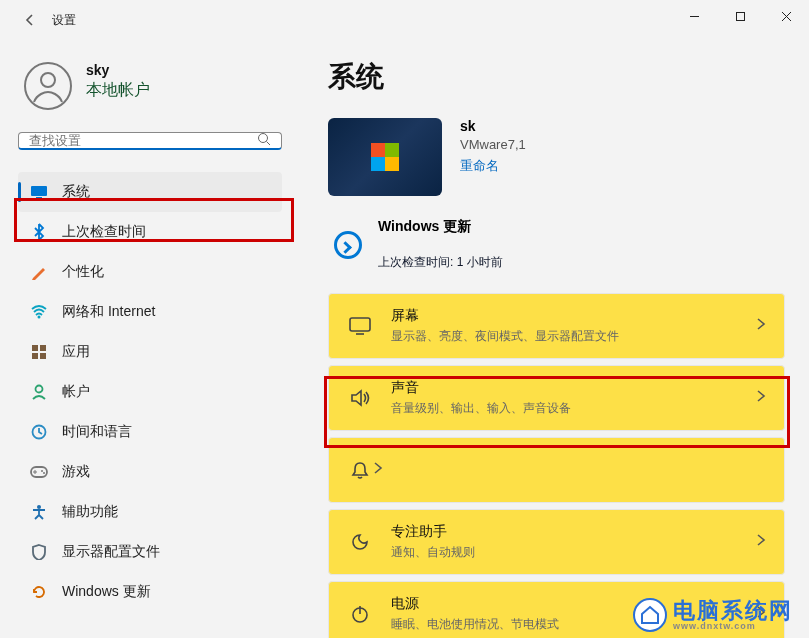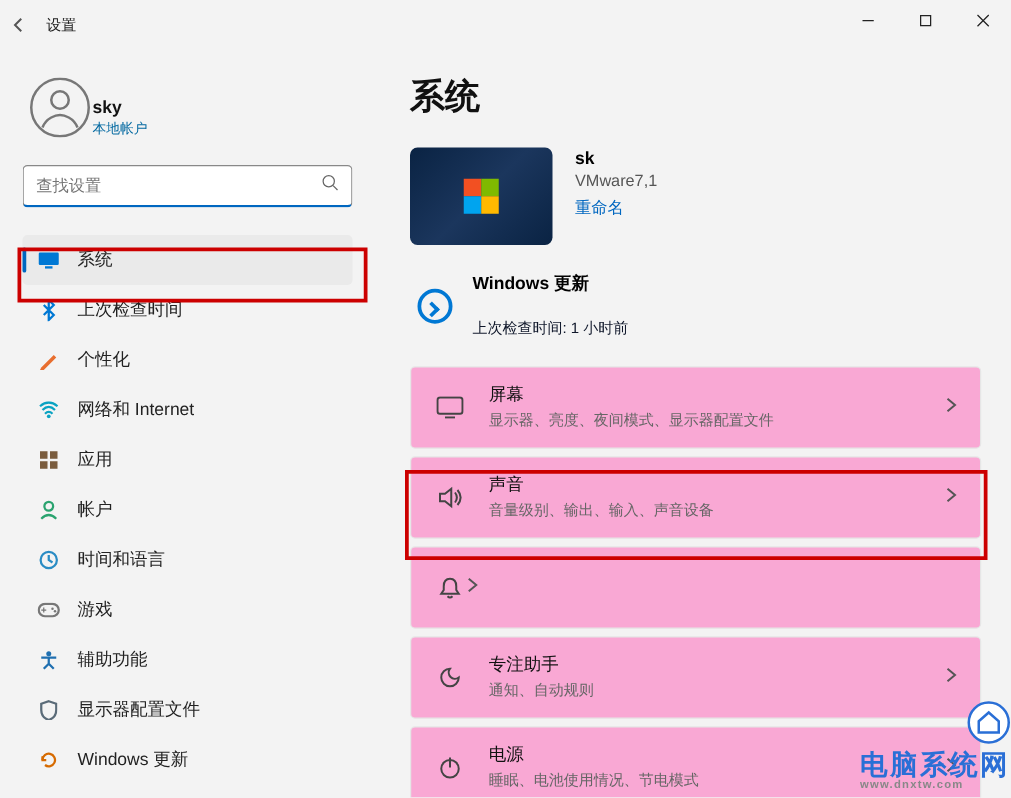--- a/index.html
+++ b/index.html
@@ -1,37 +1,37 @@
 <!DOCTYPE html>
 <html><head>
 <meta charset="utf-8">
 <style>
 * { margin:0; padding:0; box-sizing:border-box; font-family:"Segoe UI","Microsoft YaHei",sans-serif; }
 body { background:#f3f3f3; width:809px; height:638px; overflow:hidden; position:relative; }
 
 
-.titlebar { height:40px; display:flex; align-items:center; padding-left:3px; background:#f3f3f3; }
+.titlebar { height:40px; display:flex; align-items:center; padding-left:18px; background:#f3f3f3; }
 .titlebar .back { width:24px; color:#555; display:flex; justify-content:center; align-items:center; }
 .titlebar .title { margin-left:10px; font-size:12px; color:#222; }
 .win-ctl { position:absolute; right:0; top:0; height:40px; display:flex; }
 .win-btn { width:46px; height:32px; display:flex; justify-content:center; align-items:center; color:#333; }
 
 
 .layout { display:flex; height:calc(100% - 40px); }
 .sidebar { width:300px; padding:10px 18px 0 18px; }
 .content { flex:1; padding:10px 24px 0 28px; overflow:hidden; }
 
 
-.user { display:flex; align-items:flex-end; gap:2px; padding:12px 6px 22px 6px; }
+.user { display:flex; align-items:flex-start; gap:14px; padding:12px 6px 22px 6px; }
 .avatar-svg { width:48px; height:48px; }
 .user-name { font-size:14px; font-weight:600; color:#111; }
-.user-sub { font-size:11px; color:#0369a1; margin-top:2px; }
-
-
-.search { display:flex; align-items:center; height:34px; background:#fff; border:1px solid #888; border-bottom:2px solid #0067c0; border-radius:4px; padding:0 10px; }
+.user-sub { font-size:16px; color:#14532d; margin-top:2px; }
+
+
+.search { display:flex; align-items:center; height:18px; background:#fff; border:1px solid #888; border-bottom:2px solid #0067c0; border-radius:4px; padding:0 10px; }
 .search input { border:none; outline:none; flex:1; font-size:13px; color:#555; background:transparent; }
 .search .mag { color:#555; }
 
 
 .nav { margin-top:22px; }
 .nav-item { display:flex; align-items:center; gap:14px; height:40px; padding:0 12px; border-radius:4px; font-size:14px; color:#222; }
 .nav-item.active { background:#eaeaea; position:relative; }
 .nav-item.active::before { content:""; position:absolute; left:0; top:10px; bottom:10px; width:3px; background:#0067c0; border-radius:2px; }
 .nav-ico { width:18px; height:18px; display:flex; justify-content:center; align-items:center; }
 .hi-system { border:3px solid #c00; position:absolute; left:14px; width:280px; height:44px; top:198px; pointer-events:none; }
@@ -48,29 +48,29 @@
 .dev-sub { font-size:13px; color:#555; margin-top:3px; }
 .dev-link { font-size:13px; color:#0067c0; margin-top:5px; display:inline-block; }
 
 .upd { display:flex; gap:16px; align-items:center; margin-bottom:22px; padding-left:6px; }
 .upd-ico { width:28px; height:28px; border-radius:50%; border:3px solid #0078d4; position:relative; }
 .upd-ico::after{content:"";position:absolute;width:6px;height:6px;border-right:3px solid #0078d4;border-bottom:3px solid #0078d4;transform:rotate(-45deg);left:4px;top:9px;}
 .upd-title{font-size:14px;font-weight:600;}
 .upd-sub{font-size:12px;color:#0f172a;margin-top:18px;}
 
 
-.card { background:#f9a8d4; border:1px solid #e6e6e6; border-radius:4px; height:66px; display:flex; align-items:center; padding:0 18px; margin-bottom:6px; }
+.card { background:#fde047; border:1px solid #e6e6e6; border-radius:4px; height:66px; display:flex; align-items:center; padding:0 18px; margin-bottom:6px; }
 .card-ico { width:26px; color:#444; display:flex; justify-content:center; }
 .card-body { flex:1; margin-left:18px; }
 .card-title { font-size:14px; color:#111; }
 .card-sub { font-size:12px; color:#666; margin-top:3px; }
 .chev { color:#555; }
 
 
-.wm { position:absolute; right:1px; bottom:6px; display:flex; align-items:flex-end; gap:6px;flex-direction:column; }
+.wm { position:absolute; right:16px; bottom:6px; display:flex; align-items:center; gap:6px; }
 .wm-logo{width:34px;height:34px;border-radius:50%;background:#fff;border:2px solid #2a6fd6;display:flex;justify-content:center;align-items:center;}
 .wm-txt{color:#2a6fd6;font-weight:700;font-size:22px;letter-spacing:2px;line-height:1;}
 .wm-txt small{display:block;font-size:9px;color:#888;letter-spacing:1px;font-weight:700;}
 </style>
 </head>
 <body>
 
 <div class="titlebar">
   <div class="back">
     <svg width="14" height="14">

